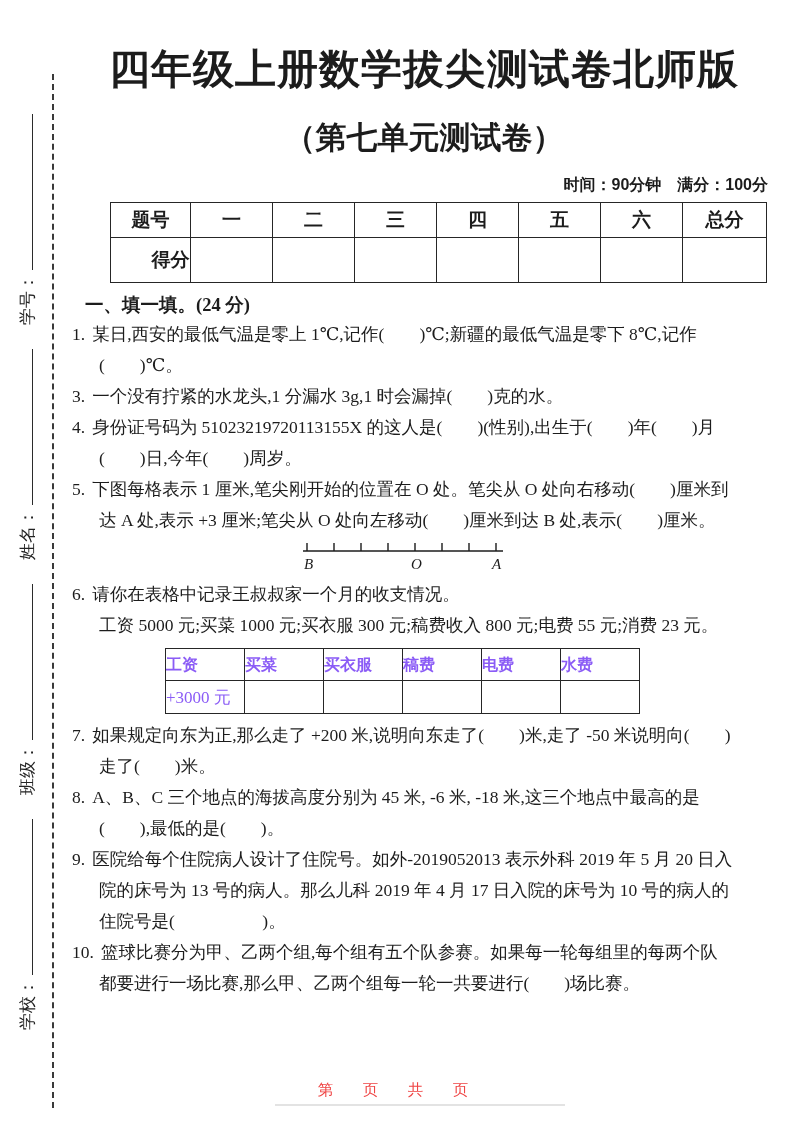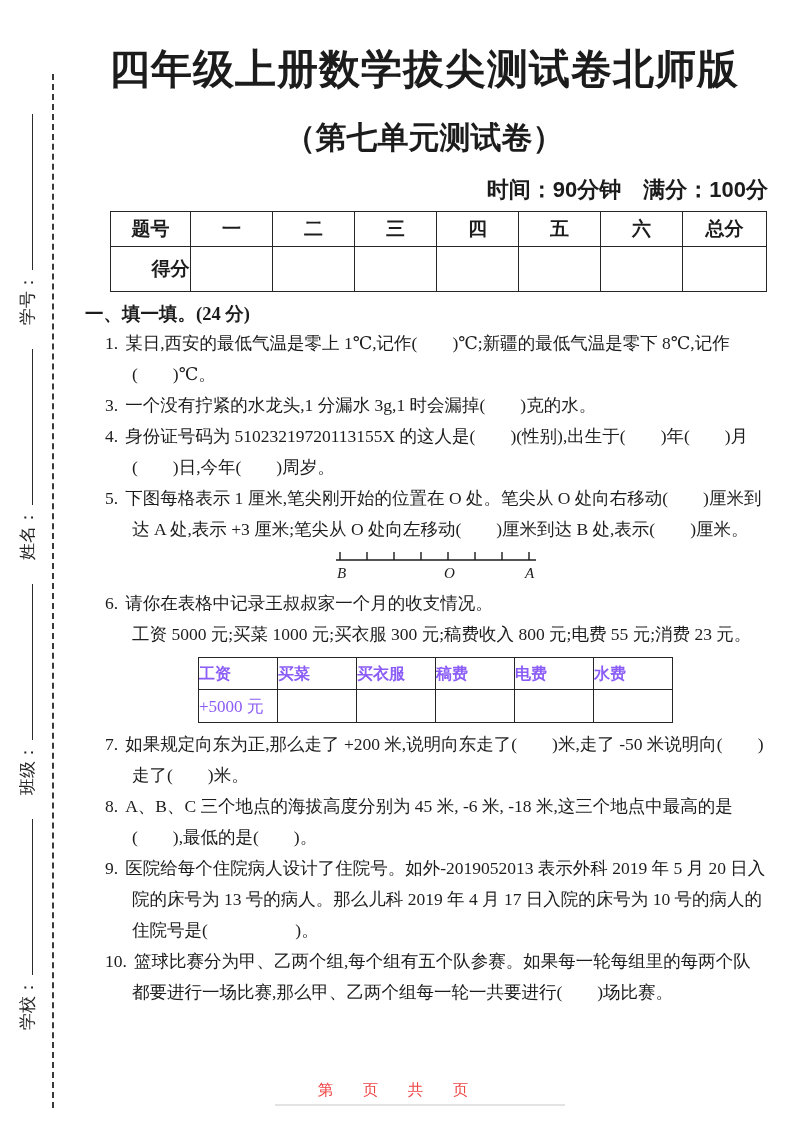--- a/index.html
+++ b/index.html
@@ -30,36 +30,36 @@
   .main { position:absolute; left:72px; top:12px; width:704px; }
   .title {
     margin-top:30px; text-align:center; font-size:41px; font-weight:700;
     letter-spacing:1px; font-family:"Liberation Sans","DejaVu Sans",sans-serif;
   }
   .subtitle {
     margin-top:20px; text-align:center; font-size:31px; font-weight:700;
     font-family:"Liberation Sans","DejaVu Sans",sans-serif;
   }
   .info-line {
-    margin:16px 8px 6px 0; text-align:right; font-size:22px; font-weight:600;
+    margin:16px 8px 6px 0; text-align:right; font-size:16px; font-weight:600;
     font-family:"Liberation Sans","DejaVu Sans",sans-serif;
   }
 
   table { border-collapse:collapse; }
   .score-table { margin-left:38px; table-layout:fixed; }
   .score-table td {
     border:1.6px solid #262626; text-align:center; vertical-align:middle;
     font-size:19px; font-weight:700; color:#1c1c1c;
   }
   .score-table .r1 td { height:35px; }
   .score-table .r2 td { height:45px;padding-left:40px; }
 
   .section-heading { margin:9px 0 2px 13px; font-size:18.5px; font-weight:700; }
 
-  .questions { margin-left:33px; width:663px; font-size:17.5px; line-height:31px; }
+  .questions { width:663px; font-size:17.5px; line-height:31px; }
   .q { padding-left:27px; text-indent:-27px; }
   .q .qnum { margin-right:7px; }
   .q-sub { padding-left:27px; }
 
   .numline-wrap { width:230px; margin:3px auto 2px auto; height:38px; }
   .numline-wrap svg { display:block; }
   .nl-label { font-size:15px; font-style:italic; font-family:"Liberation Serif",serif; fill:#1c1c1c; }
 
   .expense-table { margin:7px 0 6px 93px; table-layout:fixed; }
   .expense-table td {
@@ -169,21 +169,21 @@
         <tbody>
           <tr class="r1">
             <td>工资</td>
             <td>买菜</td>
             <td>买衣服</td>
             <td>稿费</td>
             <td>电费</td>
             <td>水费</td>
           </tr>
           <tr class="r2">
-            <td>+5000 元</td>
+            <td>+3000 元</td>
             <td></td>
             <td></td>
             <td></td>
             <td></td>
             <td></td>
           </tr>
         </tbody>
       </table>
 
       <div class="q">

